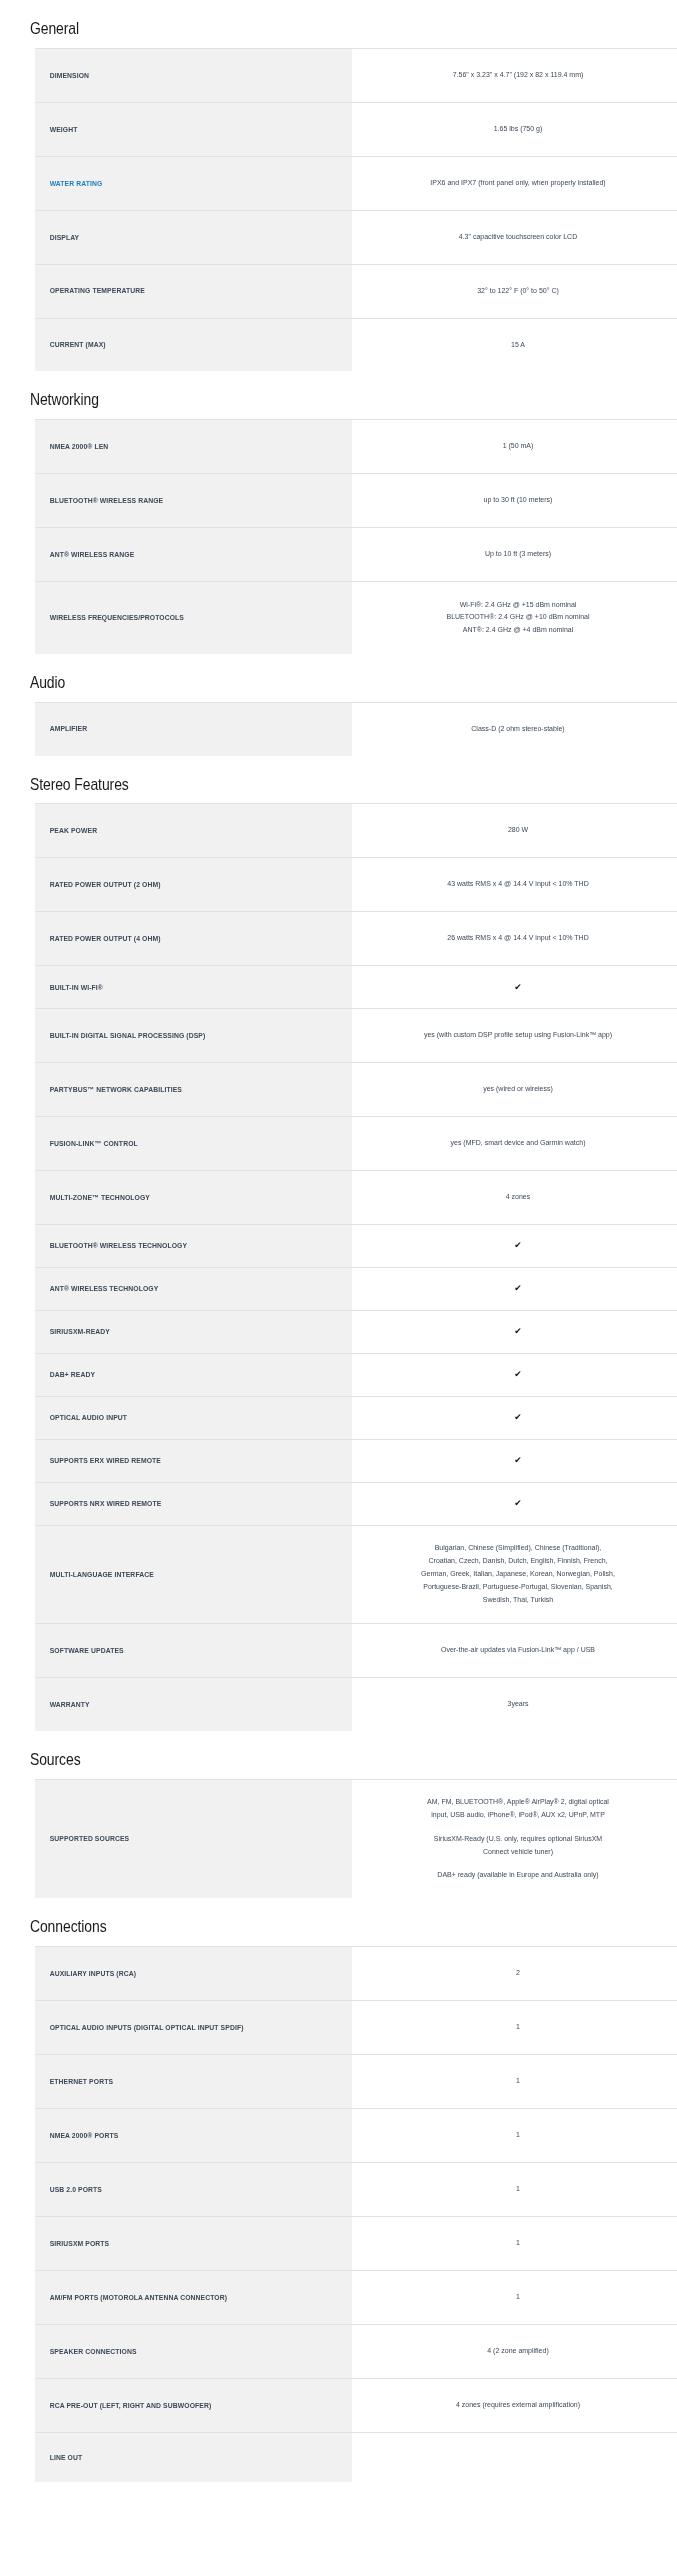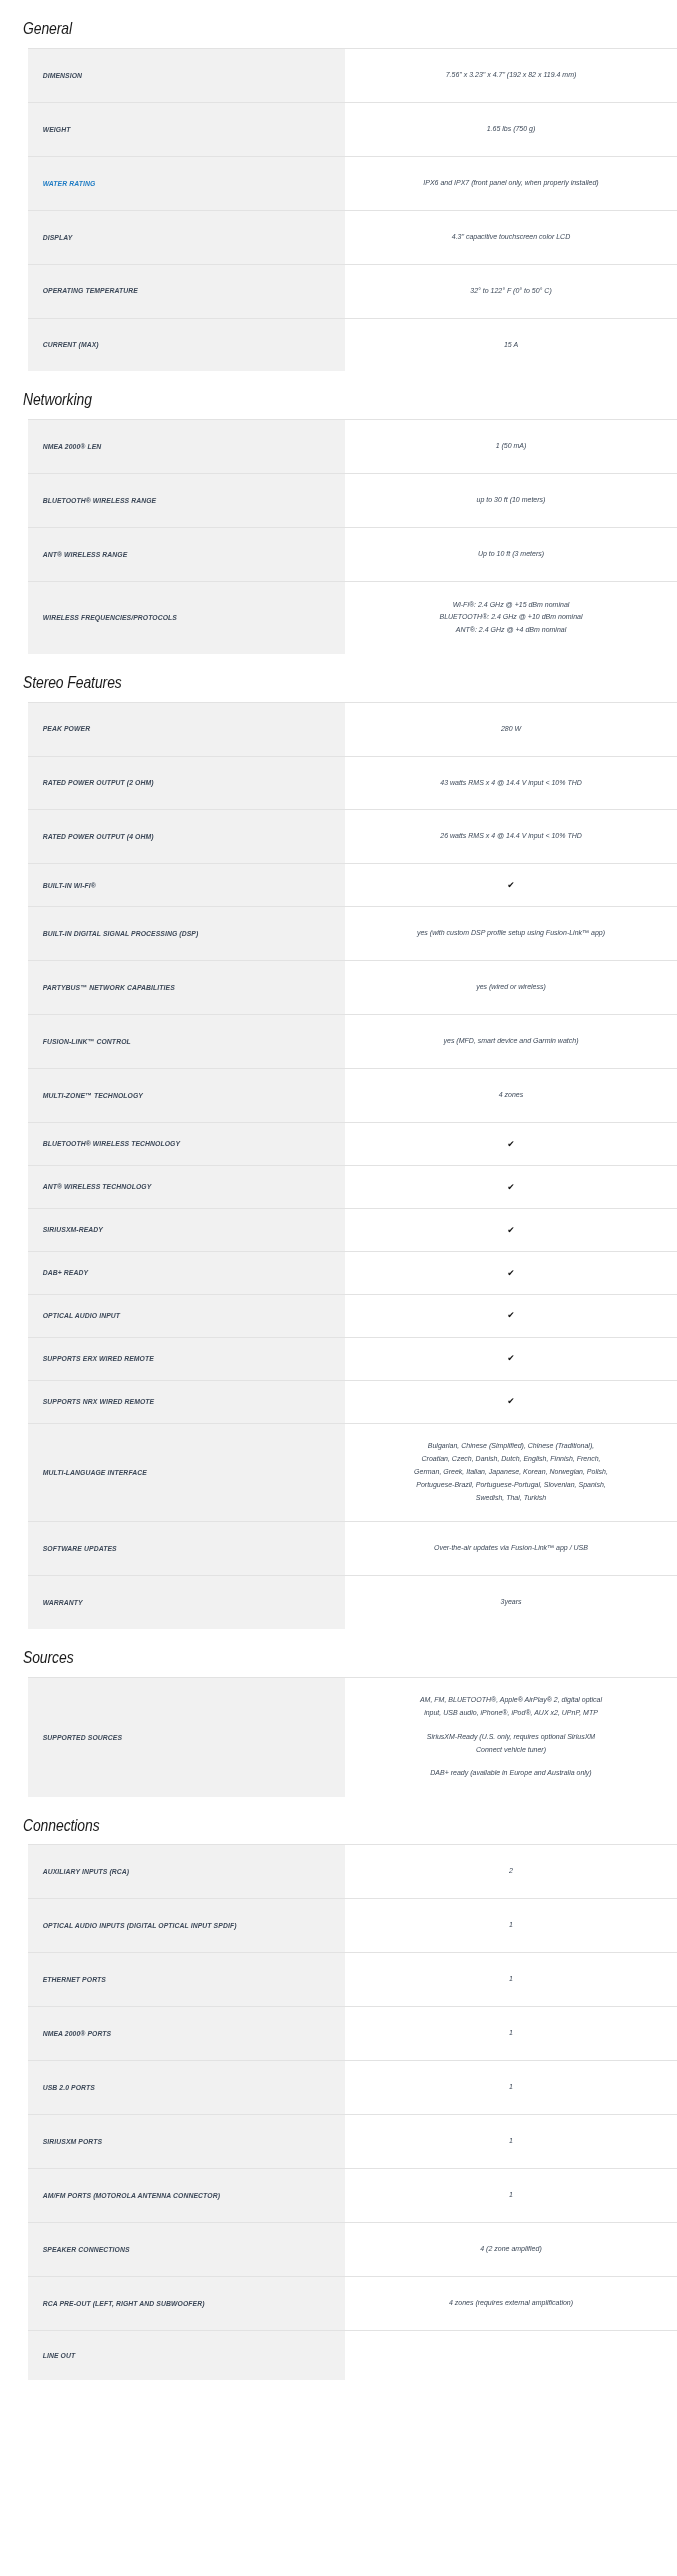--- a/index.html
+++ b/index.html
@@ -13,21 +13,21 @@
     font-family: "Liberation Sans", "DejaVu Sans", sans-serif;
     color: #333;
     -webkit-font-smoothing: antialiased;
   }
   .page {
     width: 677px;
     padding: 0 0 21px 0;
   }
 
   
-  .section { margin: 0 0 0 0; font-style: italic; }
+  .section { margin: 0 0 0 7px; }
   .section-title {
     font-family: "Liberation Sans Narrow", "Liberation Sans", "DejaVu Sans Condensed", sans-serif;
     font-stretch: condensed;
     font-size: 17px;
     font-weight: 400;
     color: #1a1a1a;
     letter-spacing: -0.1px;
     padding: 20px 0 0 28px;
     margin: 0 0 10px 0;
     line-height: 1.05;
@@ -154,20 +154,33 @@
             <td class="spec-value">
               <span class="line">Wi-Fi®: 2.4 GHz @ +15 dBm nominal</span>
               <span class="line">BLUETOOTH®: 2.4 GHz @ +10 dBm nominal</span>
               <span class="line">ANT®: 2.4 GHz @ +4 dBm nominal</span>
             </td>
           </tr>
         </tbody>
       </table>
     </div>
     <div class="section">
+      <h2 class="section-title">Audio</h2>
+      <table class="spec-table">
+        <tbody>
+          <tr class="tall">
+            <td class="spec-label">AMPLIFIER</td>
+            <td class="spec-value">
+              <span class="line">Class-D (2 ohm stereo-stable)</span>
+            </td>
+          </tr>
+        </tbody>
+      </table>
+    </div>
+    <div class="section">
       <h2 class="section-title">Stereo Features</h2>
       <table class="spec-table">
         <tbody>
           <tr class="tall">
             <td class="spec-label">PEAK POWER</td>
             <td class="spec-value">
               <span class="line">280 W</span>
             </td>
           </tr>
           <tr class="tall">

